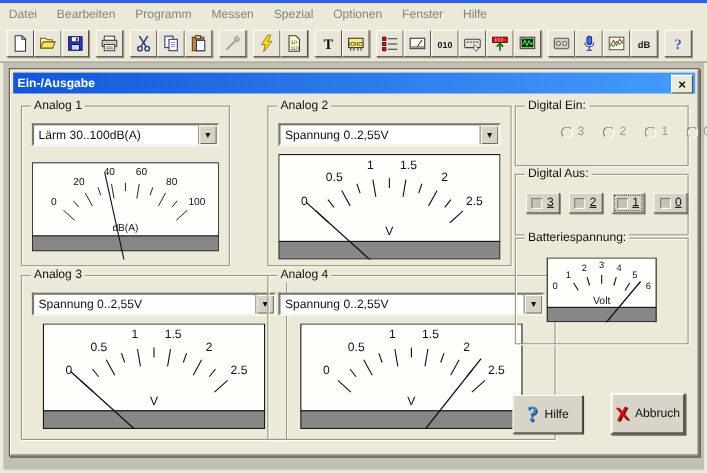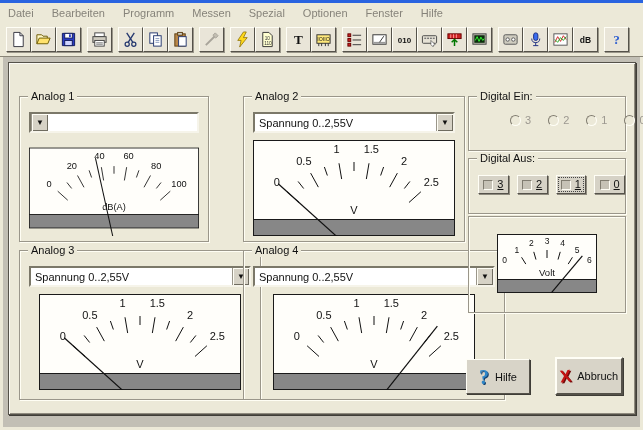--- a/index.html
+++ b/index.html
@@ -268,24 +268,31 @@
       <div class="tbtn">
           <svg width="17" height="17" viewBox="0 0 18 18">
             <text x="9" y="14" font-size="14" text-anchor="middle" font-weight="bold" fill="#2f5fd0" font-family="Liberation Serif">?</text>
           </svg>
         </div>
     </div>
   </div>
 
   <div class="workspace">
     <div class="dialog">
+      <div class="dlg-titlebar">
+        <span class="dlg-title">Ein-/Ausgabe</span>
+        <div class="dlg-close">
+            <span>×</span>
+          </div>
+      </div>
 
       <div class="groupbox" style="left:10px;top:33px;width:190px;height:146px;">
         <span class="legend">Analog 1</span>
         <div class="combo">
+          <span class="combo-text">Lärm 30..100dB(A)</span>
           <span class="combo-btn">▼</span>
         </div>
         <div class="meter">
             <svg viewBox="0 0 202 96">
               <rect x="0.5" y="0.5" width="201" height="79" fill="#fffefa" stroke="#1a1a1a"></rect>
               <rect x="0.5" y="79.5" width="201" height="16" fill="#878787" stroke="#1a1a1a"></rect>
               <text x="23.712938150350993" y="46.410416938678736" text-anchor="middle" font-size="11" fill="#111" font-family="&quot;Liberation Sans&quot;,sans-serif">0</text>
               <line x1="34.116965707034524" y1="51.77824542770276" x2="46.00728291467283" y2="62.48433512944449" stroke="#111" stroke-width="1"></line>
               <line x1="45.09669977495207" y1="41.46758884067441" x2="50.687029797456866" y2="48.520829956606974" stroke="#111" stroke-width="1"></line>
               <text x="50.897617893421604" y="24.86410527543819" text-anchor="middle" font-size="11" fill="#111" font-family="&quot;Liberation Sans&quot;,sans-serif">20</text>
@@ -445,20 +452,21 @@
               <span class="dout-label">1</span>
             </div>
           <div class="dout-btn">
               <span class="dout-led"></span>
               <span class="dout-label">0</span>
             </div>
         </div>
       </div>
 
       <div class="groupbox" style="left:459px;top:153px;width:158px;height:97px;">
+        <span class="legend">Batteriespannung:</span>
         <div class="meter-small">
             <svg viewBox="0 0 100 59">
               <rect x="0.5" y="0.5" width="99" height="45" fill="#fffefa" stroke="#1a1a1a"></rect>
               <rect x="0.5" y="45.5" width="99" height="13" fill="#878787" stroke="#1a1a1a"></rect>
               <text x="7.6407449477885265" y="28.859555437545083" text-anchor="middle" font-size="8.5" fill="#111" font-family="&quot;Liberation Sans&quot;,sans-serif">0</text>
               <text x="19.79460193870732" y="18.661258519083724" text-anchor="middle" font-size="8.5" fill="#111" font-family="&quot;Liberation Sans&quot;,sans-serif">1</text>
               <line x1="24.563875316806165" y1="23.293691384491552" x2="28.803229430671806" y2="30.078076153742963" stroke="#111" stroke-width="1"></line>
               <text x="34.28867071843105" y="12.208083331515823" text-anchor="middle" font-size="8.5" fill="#111" font-family="&quot;Liberation Sans&quot;,sans-serif">2</text>
               <line x1="36.769406920784036" y1="17.859438594960693" x2="38.97450576732003" y2="25.549532162467244" stroke="#111" stroke-width="1"></line>
               <text x="50" y="10" text-anchor="middle" font-size="8.5" fill="#111" font-family="&quot;Liberation Sans&quot;,sans-serif">3</text>

